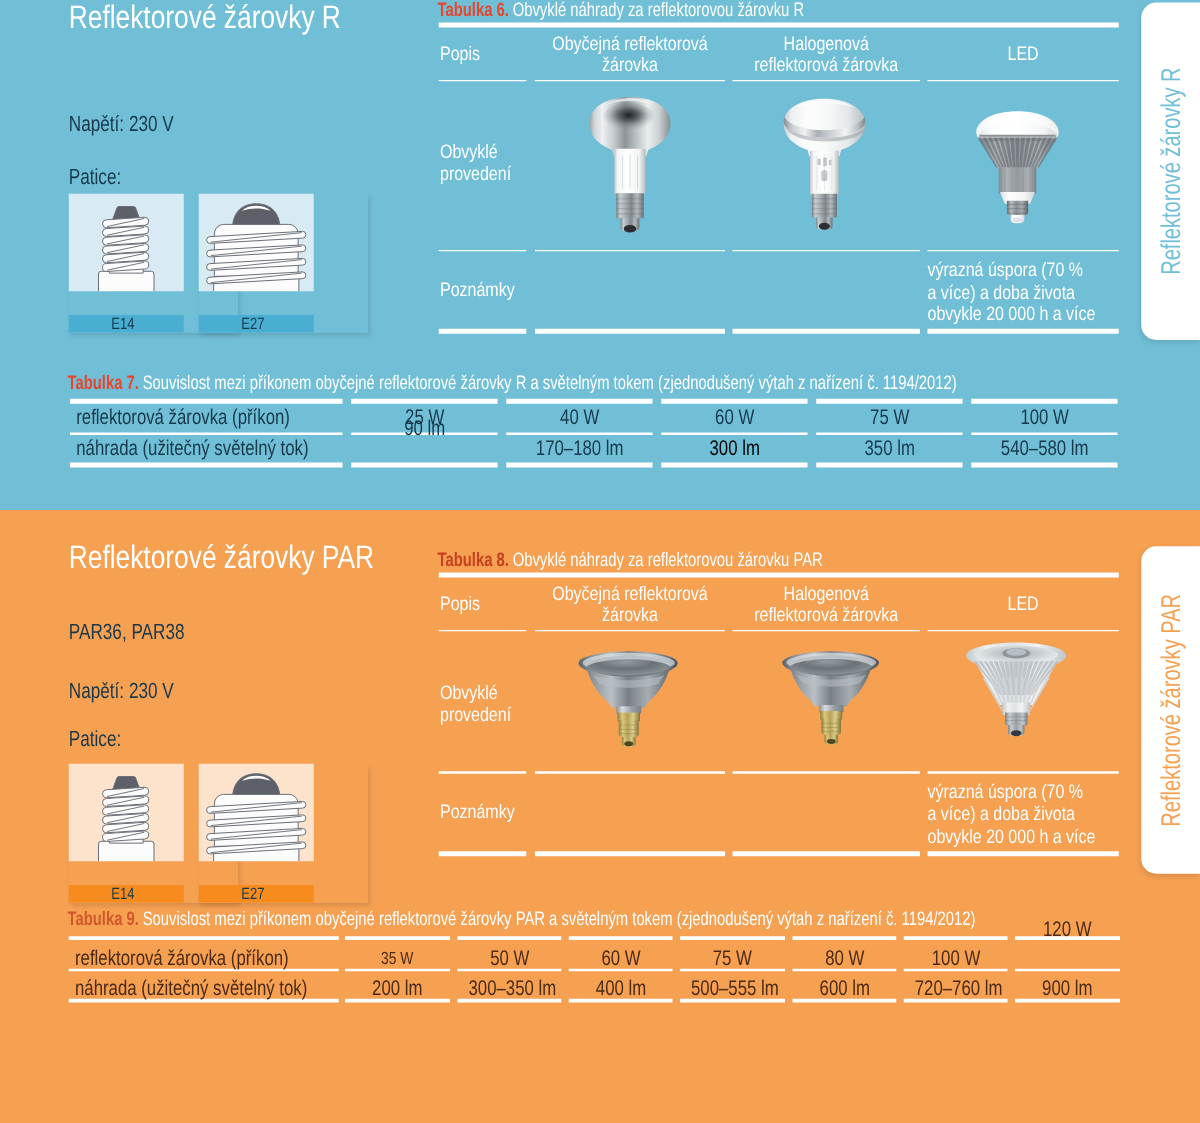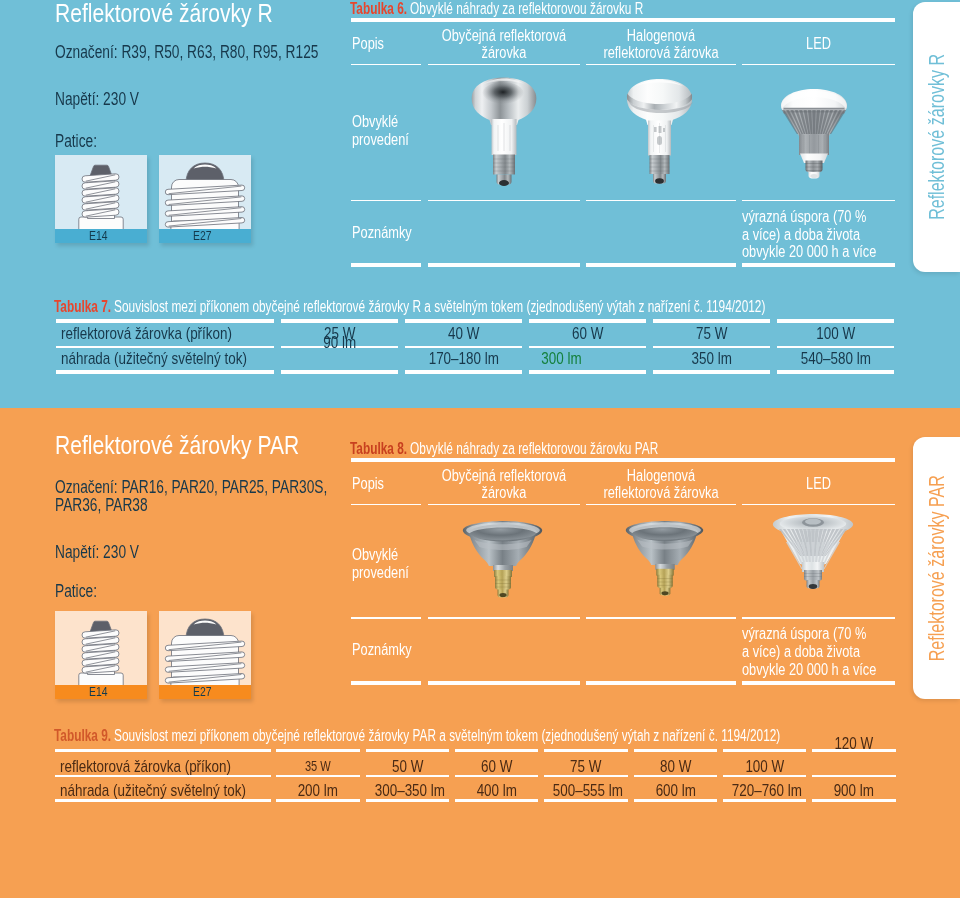--- a/index.html
+++ b/index.html
@@ -20,21 +20,21 @@
   .sectitle{color:#ffffff;font-size:26px;line-height:26px;font-weight:400;letter-spacing:0px;}
   .sectitle .n{transform:scaleX(.81);}
 
   .specline{color:#17384b;font-size:17.5px;line-height:17.5px;}
   .specline .n{transform:scaleX(.785);}
 
   .patice{color:#17384b;font-size:17.5px;line-height:17.5px;}
   .patice .n{transform:scaleX(.785);}
 
   
-  .card{position:absolute;width:92px;height:88px;box-shadow:2px 3px 4px rgba(0,0,0,.13);}
+  .card{position:absolute;width:92px;height:111px;box-shadow:2px 3px 4px rgba(0,0,0,.13);padding-left:43px;}
   .card .imgarea{position:absolute;left:0;top:0;width:92px;height:78px;overflow:hidden;}
   .sock{display:block;width:92px;height:78px;}
   .card .lab{position:absolute;left:0;bottom:0;width:92px;height:14px;
              text-align:center;font-size:13px;line-height:14px;color:#133a4d;}
   .card .lab .n{transform:scaleX(.8);}
   .card.blue .imgarea{background:#d8eaf3;}
   .card.blue .lab{background:#49aed2;}
   .card.orangec .imgarea{background:#fde3cc;}
   .card.orangec .lab{background:#f78b1e;}
 
@@ -67,21 +67,20 @@
 </style>
 </head>
 <body>
 
 <div id="page">
   <div class="band" id="blue"></div>
   <div class="band" id="orange"></div>
 
   <div class="abs sectitle" style="left:55px;top:0.2px;"><span class="n">Reflektorové žárovky R</span></div>
 
-  <div class="abs specline" style="left:55px;top:44.4px;"><span class="n">Označení: R39, R50, R63, R80, R95, R125</span></div>
   <div class="abs specline" style="left:55px;top:91.4px;"><span class="n">Napětí: 230 V</span></div>
   <div class="abs patice" style="left:55px;top:132.6px;"><span class="n">Patice:</span></div>
 
   <div class="card blue" style="left:55px;top:155px;">
     <div class="imgarea">
         <svg class="sock" viewBox="0 0 92 78">
           <g stroke="#6b6f78" stroke-width=".8" stroke-linejoin="round">
             <path d="M26 62h40a2.2 2.2 0 0 1 2.2 2.2V80H23.8V64.2a2.2 2.2 0 0 1 2.2-2.2z" fill="#fcfcfc"></path>
             <path d="M40.2 10.2h11.6a1.8 1.8 0 0 1 1.7 1.2l4.6 12.6H33.9l4.6-12.6a1.8 1.8 0 0 1 1.7-1.2z" fill="#5d6069"></path>
             <path d="M32.5 21.5h27v42h-27z" fill="#fcfcfc"></path>
@@ -125,21 +124,20 @@
   </div>
 
   <div class="sidetab" style="left:913px;top:2px;width:47px;height:270px;">
     <div class="vtxt" style="color:#70bfd7;">
         <span class="n">Reflektorové žárovky R</span>
       </div>
   </div>
 
   <div class="abs sectitle" style="left:55px;top:431.7px;"><span class="n">Reflektorové žárovky PAR</span></div>
 
-  <div class="abs specline" style="left:55px;top:479.3px;"><span class="n">Označení: PAR16, PAR20, PAR25, PAR30S,</span></div>
   <div class="abs specline" style="left:55px;top:497.1px;"><span class="n">PAR36, PAR38</span></div>
   <div class="abs specline" style="left:55px;top:544px;"><span class="n">Napětí: 230 V</span></div>
   <div class="abs patice" style="left:55px;top:583.4px;"><span class="n">Patice:</span></div>
 
   <div class="card orangec" style="left:55px;top:611px;">
     <div class="imgarea">
         <svg class="sock" viewBox="0 0 92 78">
           <g stroke="#6b6f78" stroke-width=".8" stroke-linejoin="round">
             <path d="M26 62h40a2.2 2.2 0 0 1 2.2 2.2V80H23.8V64.2a2.2 2.2 0 0 1 2.2-2.2z" fill="#fcfcfc"></path>
             <path d="M40.2 10.2h11.6a1.8 1.8 0 0 1 1.7 1.2l4.6 12.6H33.9l4.6-12.6a1.8 1.8 0 0 1 1.7-1.2z" fill="#5d6069"></path>
@@ -470,21 +468,21 @@
     </div>
   <div class="cell ctr tb" style="left:404.5px;top:325.3px;width:117.5px;text-align:center;color:#17384b;font-size:17px;line-height:17px;">
       <span class="n">40 W</span>
     </div>
   <div class="cell ctr tb" style="left:404.5px;top:349.8px;width:117.5px;text-align:center;color:#17384b;font-size:17px;line-height:17px;">
       <span class="n">170–180 lm</span>
     </div>
   <div class="cell ctr tb" style="left:528.5px;top:325.3px;width:117.5px;text-align:center;color:#17384b;font-size:17px;line-height:17px;">
       <span class="n">60 W</span>
     </div>
-  <div class="cell ctr tb" style="left:528.5px;top:349.8px;width:117.5px;text-align:left;color:#15803d;font-size:17px;line-height:17px;">
+  <div class="cell ctr tb" style="left:528.5px;top:349.8px;width:117.5px;text-align:center;color:#000000;font-size:17px;line-height:17px;">
       <span class="n">300 lm</span>
     </div>
   <div class="cell ctr tb" style="left:652.5px;top:325.3px;width:117.5px;text-align:center;color:#17384b;font-size:17px;line-height:17px;">
       <span class="n">75 W</span>
     </div>
   <div class="cell ctr tb" style="left:652.5px;top:349.8px;width:117.5px;text-align:center;color:#17384b;font-size:17px;line-height:17px;">
       <span class="n">350 lm</span>
     </div>
   <div class="cell ctr tb" style="left:776.5px;top:325.3px;width:117.5px;text-align:center;color:#17384b;font-size:17px;line-height:17px;">
       <span class="n">100 W</span>

